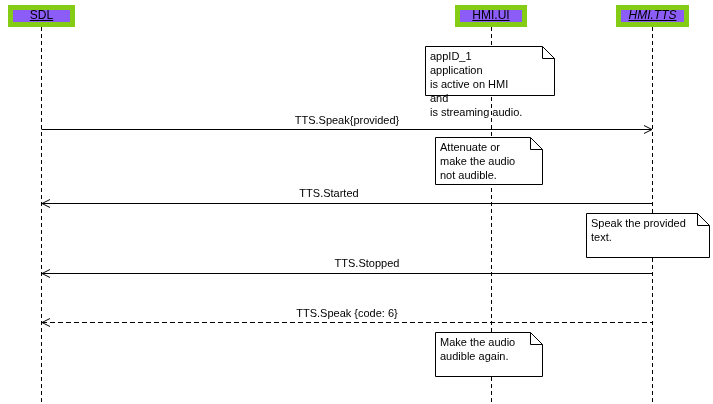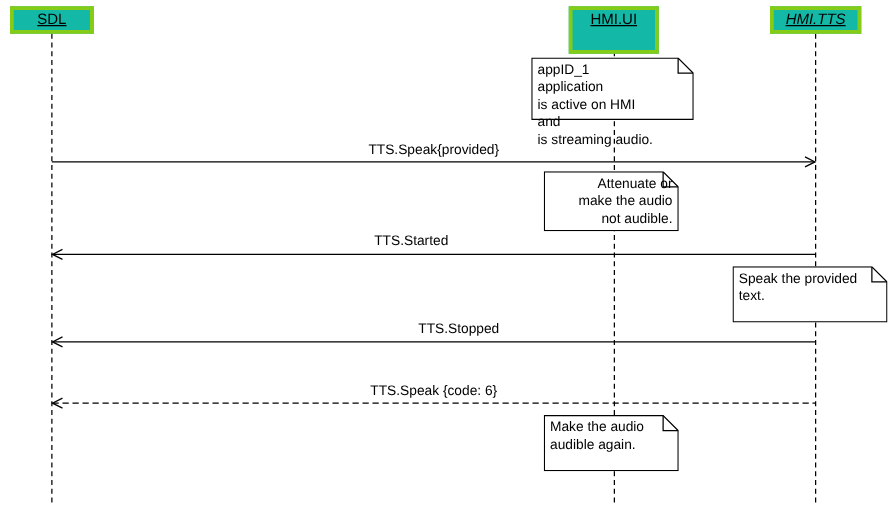--- a/index.html
+++ b/index.html
@@ -10,24 +10,24 @@
     background: #ffffff;
     font-family: "Liberation Sans", sans-serif;
     overflow: hidden;
   }
   .lines-layer {
     position: absolute;
     left: 0; top: 0;
   }
   .actor {
     position: absolute;
-    border: 3px solid #84cc16;
-    background: #14b8a6;
+    border: 5px solid #84cc16;
+    background: #8b5cf6;
     display: flex;
-    align-items: flex-start;
+    align-items: flex-end;
     justify-content: center;
     font-size: 12px;
     color: #000000;
     box-sizing: border-box;
   }
   .actor .actor-label {
     text-decoration: underline;
     white-space: nowrap;
   }
   .msg-label {
@@ -73,21 +73,21 @@
     <line x1="42" y1="273.5" x2="652.5" y2="273.5" stroke="#000000" stroke-width="1"></line>
     <polyline points="50,269.5 42,273.5 50,277.5" fill="none" stroke="#000000" stroke-width="1"></polyline>
 
     <line x1="42" y1="322.5" x2="652.5" y2="322.5" stroke="#000000" stroke-width="1" stroke-dasharray="5,3"></line>
     <polyline points="50,318.5 42,322.5 50,326.5" fill="none" stroke="#000000" stroke-width="1"></polyline>
   </svg>
 
   <div class="actor" style="left:8px; top:5px; width:67px; height:22px;">
     <span class="actor-label">SDL</span>
   </div>
-  <div class="actor" style="left:455px; top:5px; width:72px; height:38px;">
+  <div class="actor" style="left:455px; top:5px; width:72px; height:22px;">
     <span class="actor-label">HMI.UI</span>
   </div>
   <div class="actor" style="left:616px; top:5px; width:73px; height:22px;font-style:italic;">
     <span class="actor-label">HMI.TTS</span>
   </div>
 
   <div class="msg-label" style="left:347px; top:114px;">TTS.Speak{provided}</div>
   <div class="msg-label" style="left:329px; top:187px;">TTS.Started</div>
   <div class="msg-label" style="left:367px; top:257px;">TTS.Stopped</div>
   <div class="msg-label" style="left:347px; top:307px;">TTS.Speak {code: 6}</div>
@@ -95,21 +95,21 @@
   <div class="note" style="left:425px; top:46px; width:104px; height:50px;">
     <svg width="130" height="50" aria-hidden="true">
       <path d="M0.5,0.5 L117.5,0.5 L129.5,12.5 L129.5,49.5 L0.5,49.5 Z" fill="#ffffff" stroke="#000000"></path>
       <path d="M117.5,0.5 L117.5,12.5 L129.5,12.5" fill="none" stroke="#000000"></path>
     </svg>
     <div class="note-text">appID_1 application
 is active on HMI and
 is streaming audio.</div>
   </div>
 
-  <div class="note" style="left:435px; top:137px; width:108px; height:48px;text-align:right;">
+  <div class="note" style="left:435px; top:137px; width:108px; height:48px;">
     <svg width="108" height="48" aria-hidden="true">
       <path d="M0.5,0.5 L95.5,0.5 L107.5,12.5 L107.5,47.5 L0.5,47.5 Z" fill="#ffffff" stroke="#000000"></path>
       <path d="M95.5,0.5 L95.5,12.5 L107.5,12.5" fill="none" stroke="#000000"></path>
     </svg>
     <div class="note-text">Attenuate or
 make the audio
 not audible.</div>
   </div>
 
   <div class="note" style="left:586px; top:213px; width:124px; height:57px;">

